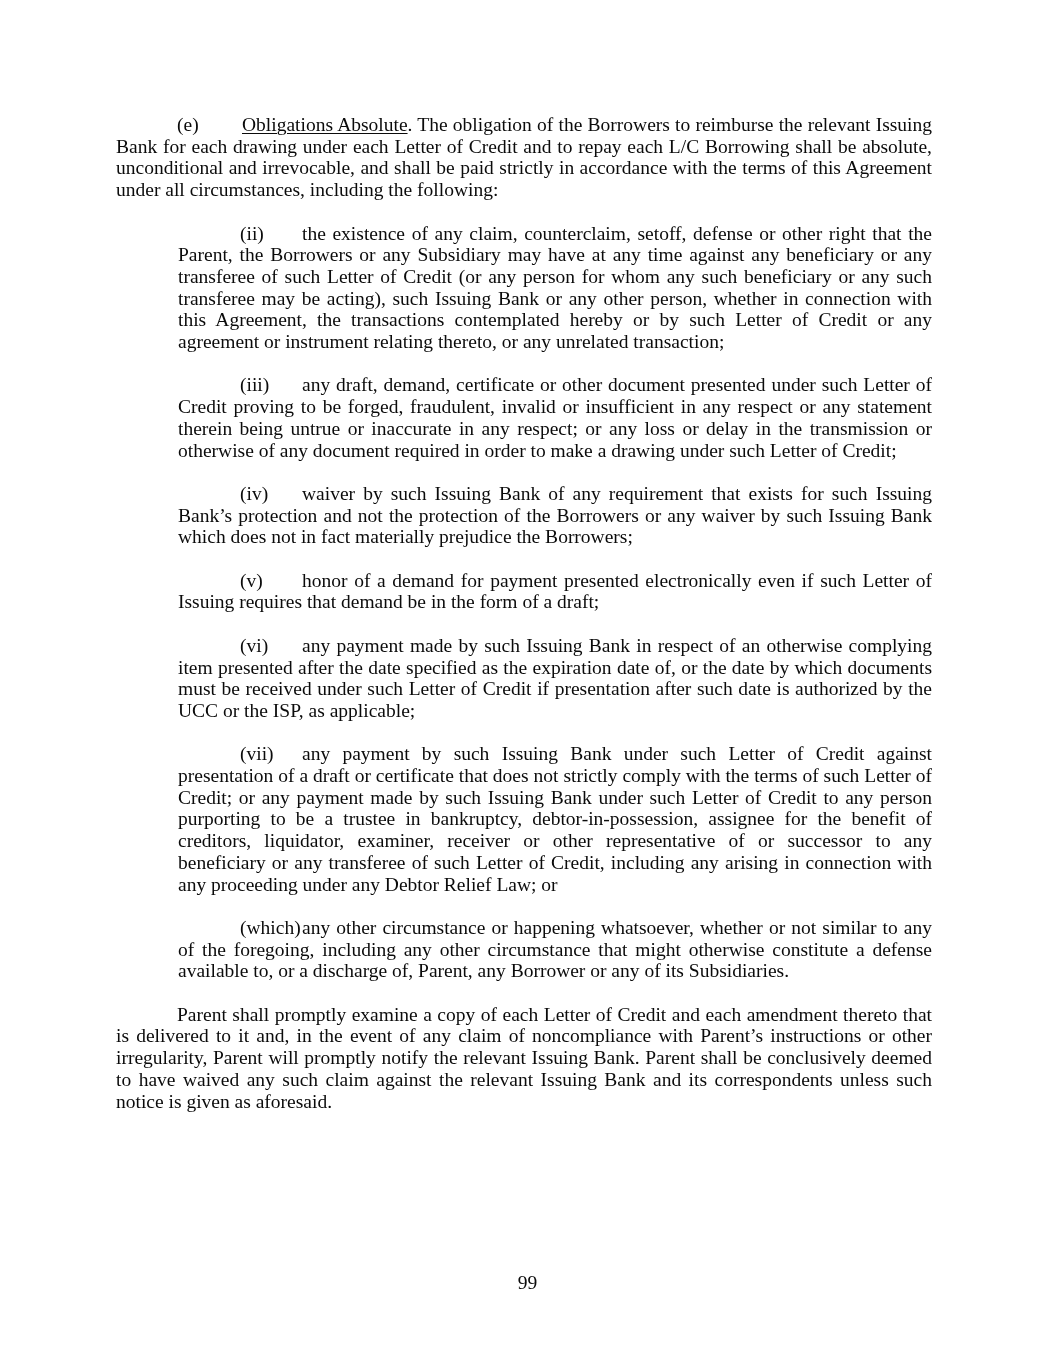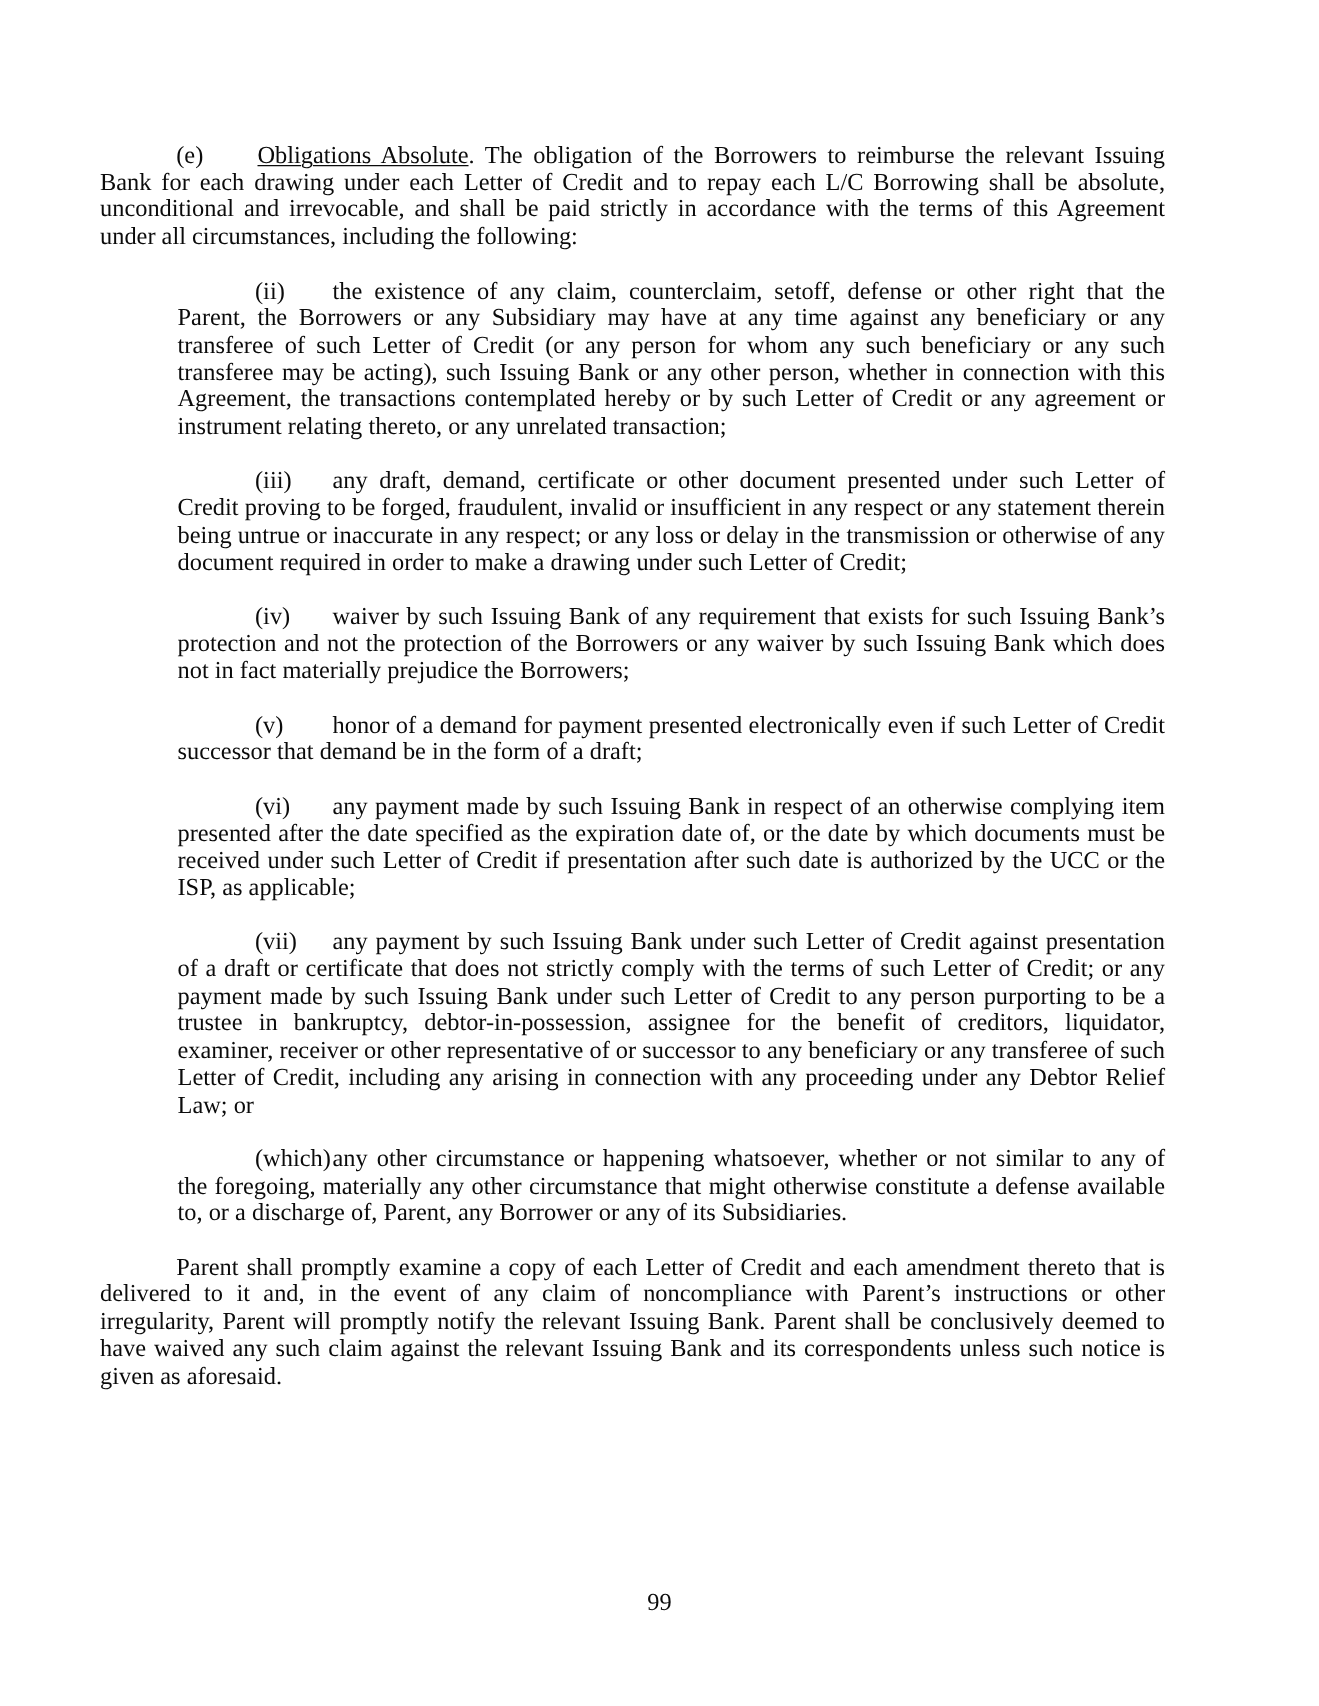--- a/index.html
+++ b/index.html
@@ -15,21 +15,21 @@
     position: relative;
     overflow: hidden;
   }
   .page {
     position: absolute;
     top: 0; left: 0;
     width: 1055px;
     height: 1365px;
   }
   .content {
-    padding: 114px 123px 0 80px;
+    padding: 114px 123px 0 116px;
     text-align: justify;
   }
   p { margin: 0 0 21.7px 0; }
   p.last { margin-bottom: 0; }
   .tab-e  { display: inline-block; width: 61px; }
   .lbl-e  { display: inline-block; width: 65px; }
   .tab-i  { display: inline-block; width: 62px; }
   .lbl-i  { display: inline-block; width: 62px; }
   .item   { margin-left: 62px; }
   .underlined {
@@ -53,26 +53,26 @@
 
     <p class="para-e"><span class="tab-e"></span><span class="lbl-e">(e)</span><span class="underlined">Obligations Absolute</span><span>. The obligation of the Borrowers to reimburse the relevant Issuing Bank for each drawing under each Letter of Credit and to repay each L/C Borrowing shall be absolute, unconditional and irrevocable, and shall be paid strictly in accordance with the terms of this Agreement under all circumstances, including the following:</span></p>
 
 
     <p class="item"><span class="tab-i"></span><span class="lbl-i">(ii)</span><span>the existence of any claim, counterclaim, setoff, defense or other right that the Parent, the Borrowers or any Subsidiary may have at any time against any beneficiary or any transferee of such Letter of Credit (or any person for whom any such beneficiary or any such transferee may be acting), such Issuing Bank or any other person, whether in connection with this Agreement, the transactions contemplated hereby or by such Letter of Credit or any agreement or instrument relating thereto, or any unrelated transaction;</span></p>
 
     <p class="item"><span class="tab-i"></span><span class="lbl-i">(iii)</span><span>any draft, demand, certificate or other document presented under such Letter of Credit proving to be forged, fraudulent, invalid or insufficient in any respect or any statement therein being untrue or inaccurate in any respect; or any loss or delay in the transmission or otherwise of any document required in order to make a drawing under such Letter of Credit;</span></p>
 
     <p class="item"><span class="tab-i"></span><span class="lbl-i">(iv)</span><span>waiver by such Issuing Bank of any requirement that exists for such Issuing Bank’s protection and not the protection of the Borrowers or any waiver by such Issuing Bank which does not in fact materially prejudice the Borrowers;</span></p>
 
-    <p class="item"><span class="tab-i"></span><span class="lbl-i">(v)</span><span>honor of a demand for payment presented electronically even if such Letter of Credit successor that demand be in the form of a draft;</span></p>
+    <p class="item"><span class="tab-i"></span><span class="lbl-i">(v)</span><span>honor of a demand for payment presented electronically even if such Letter of Issuing requires that demand be in the form of a draft;</span></p>
 
     <p class="item"><span class="tab-i"></span><span class="lbl-i">(vi)</span><span>any payment made by such Issuing Bank in respect of an otherwise complying item presented after the date specified as the expiration date of, or the date by which documents must be received under such Letter of Credit if presentation after such date is authorized by the UCC or the ISP, as applicable;</span></p>
 
     <p class="item"><span class="tab-i"></span><span class="lbl-i">(vii)</span><span>any payment by such Issuing Bank under such Letter of Credit against presentation of a draft or certificate that does not strictly comply with the terms of such Letter of Credit; or any payment made by such Issuing Bank under such Letter of Credit to any person purporting to be a trustee in bankruptcy, debtor-in-possession, assignee for the benefit of creditors, liquidator, examiner, receiver or other representative of or successor to any beneficiary or any transferee of such Letter of Credit, including any arising in connection with any proceeding under any Debtor Relief Law; or</span></p>
 
-    <p class="item"><span class="tab-i"></span><span class="lbl-i">(which)</span><span>any other circumstance or happening whatsoever, whether or not similar to any of the foregoing, materially any other circumstance that might otherwise constitute a defense available to, or a discharge of, Parent, any Borrower or any of its Subsidiaries.</span></p>
+    <p class="item"><span class="tab-i"></span><span class="lbl-i">(which)</span><span>any other circumstance or happening whatsoever, whether or not similar to any of the foregoing, including any other circumstance that might otherwise constitute a defense available to, or a discharge of, Parent, any Borrower or any of its Subsidiaries.</span></p>
 
     <p class="last"><span class="tab-e"></span><span>Parent shall promptly examine a copy of each Letter of Credit and each amendment thereto that is delivered to it and, in the event of any claim of noncompliance with Parent’s instructions or other irregularity, Parent will promptly notify the relevant Issuing Bank. Parent shall be conclusively deemed to have waived any such claim against the relevant Issuing Bank and its correspondents unless such notice is given as aforesaid.</span></p>
 
   </div>
 
   <div class="page-number">99</div>
 </div>
 
 </body></html>

